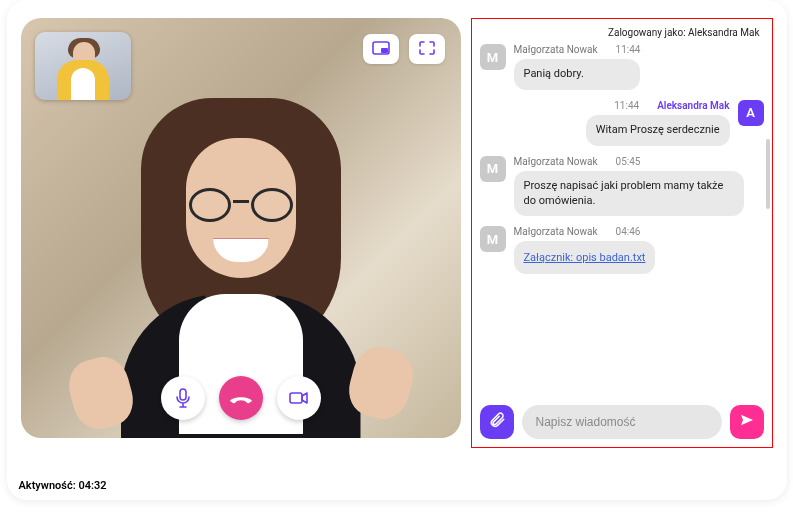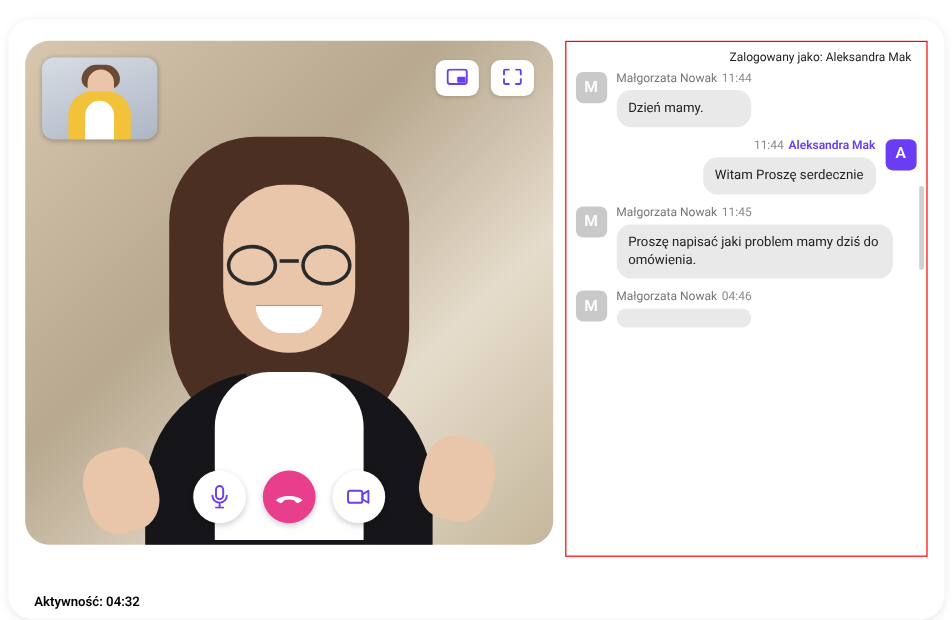--- a/index.html
+++ b/index.html
@@ -8,21 +8,21 @@
       background: #fff;
       width: 793px;
       height: 517px;
       position: relative;
       overflow: hidden;
     }
     .app-container {
       background: #fff;
       width: 780px;
       height: 500px;
-      margin: 16px auto;
+      margin: 0 auto;
       border-radius: 20px;
       position: relative;
       box-shadow: 0 2px 8px rgba(0,0,0,0.08);
       overflow: hidden;
     }
     .content {
       display: flex;
       height: 100%;
       padding: 18px 14px 34px 14px;
       gap: 10px;
@@ -109,21 +109,21 @@
     .cc-btn{
       width:44px;height:44px;border-radius:50%;background:#fff;
       display:flex;align-items:center;justify-content:center;
       box-shadow:0 2px 5px rgba(0,0,0,.2); cursor:pointer;
     }
     .cc-btn.primary{background:#e83e8c}
     .cc-btn svg{display:block}
 
     
     .activity{
-      position:absolute; bottom:8px; left:22px; font-size:11px; font-weight:600; color:#000;
+      position:absolute; bottom:8px; left:12px; font-size:11px; font-weight:600; color:#000;
     }
 
     
     .chat-panel{
       flex:1; height:430px; border:1px solid red; position:relative;
       display:flex; flex-direction:column; padding:6px 8px 8px 8px;
     }
     .logged-as{
       font-size:10px; color:#222; text-align:right; padding:2px 4px 6px 0;
     }
@@ -133,21 +133,21 @@
     .msg-row{display:flex; gap:8px; align-items:flex-start}
     .msg-row.out{flex-direction:row-reverse}
     .avatar{
       width:26px;height:26px;border-radius:6px;background:#c9c9c9;color:#fff;
       font-size:13px;font-weight:600;display:flex;align-items:center;justify-content:center;
       flex-shrink:0;
     }
     .avatar.me{background:#6a3df5}
     .msg-col{display:flex;flex-direction:column;gap:4px;max-width:230px}
     .msg-col.right{align-items:flex-end}
-    .meta{font-size:10px;color:#8b8b8b;display:flex;gap:4px;align-items:flex-start}
+    .meta{font-size:10px;color:#8b8b8b;display:flex;gap:18px;align-items:flex-start}
     .meta .name{color:#767676}
     .meta .name.me{color:#6a3df5;font-weight:600}
     .bubble{
       background:#e9e9e9;border-radius:12px;padding:8px 10px;
       font-size:11px;line-height:1.35;color:#222;
     }
     .bubble .attach{color:#3b63d6;text-decoration:underline;cursor:pointer;display:block;margin-top:2px}
 
     .scrollbar-track{
       position:absolute; right:2px; top:120px; width:4px; height:70px;
@@ -257,21 +257,21 @@
       <div class="messages">
 
         <div class="msg-row">
           <div class="avatar">M</div>
           <div class="msg-col">
             <div class="meta">
               <span class="name">Małgorzata Nowak</span>
               <span>11:44</span>
             </div>
             <div class="bubble">
-              <span>Dzień mamy.</span>
+              <span>Panią dobry.</span>
             </div>
           </div>
         </div>
 
         <div class="msg-row out">
           <div class="avatar me">A</div>
           <div class="msg-col right">
             <div class="meta">
               <span>11:44</span>
               <span class="name me">Aleksandra Mak</span>
@@ -280,42 +280,60 @@
               <span>Witam Proszę serdecznie</span>
             </div>
           </div>
         </div>
 
         <div class="msg-row">
           <div class="avatar">M</div>
           <div class="msg-col">
             <div class="meta">
               <span class="name">Małgorzata Nowak</span>
-              <span>11:45</span>
+              <span>05:45</span>
             </div>
             <div class="bubble">
-              <span>Proszę napisać jaki problem mamy dziś do omówienia.</span>
+              <span>Proszę napisać jaki problem mamy także do omówienia.</span>
             </div>
           </div>
         </div>
 
         <div class="msg-row">
           <div class="avatar">M</div>
           <div class="msg-col">
             <div class="meta">
               <span class="name">Małgorzata Nowak</span>
               <span>04:46</span>
             </div>
             <div class="bubble">
+              <span class="attach">Załącznik: opis badan.txt</span>
             </div>
           </div>
         </div>
 
       </div>
 
       <div class="scrollbar-track"></div>
 
+      <div class="composer">
+        <div class="attach-btn">
+          <span>
+            <svg width="18" height="18" viewBox="0 0 24 24">
+                <path d="M21 11l-8.5 8.5a5 5 0 0 1-7-7L14 4a3.5 3.5 0 0 1 5 5l-8.5 8.5a2 2 0 0 1-3-3L15 7" fill="none" stroke="#fff" stroke-width="2" stroke-linecap="round"></path>
+              </svg>
+          </span>
+        </div>
+        <input class="compose-input" placeholder="Napisz wiadomość" style="">
+        <div class="send-btn">
+          <span>
+            <svg width="16" height="16" viewBox="0 0 24 24">
+                <path d="M3 20l18-8L3 4l3 8-3 8z" fill="#fff"></path>
+              </svg>
+          </span>
+        </div>
+      </div>
     </div>
 
   </div>
 
   <div class="activity">Aktywność: 04:32</div>
 </div>
 
 </body></html>

